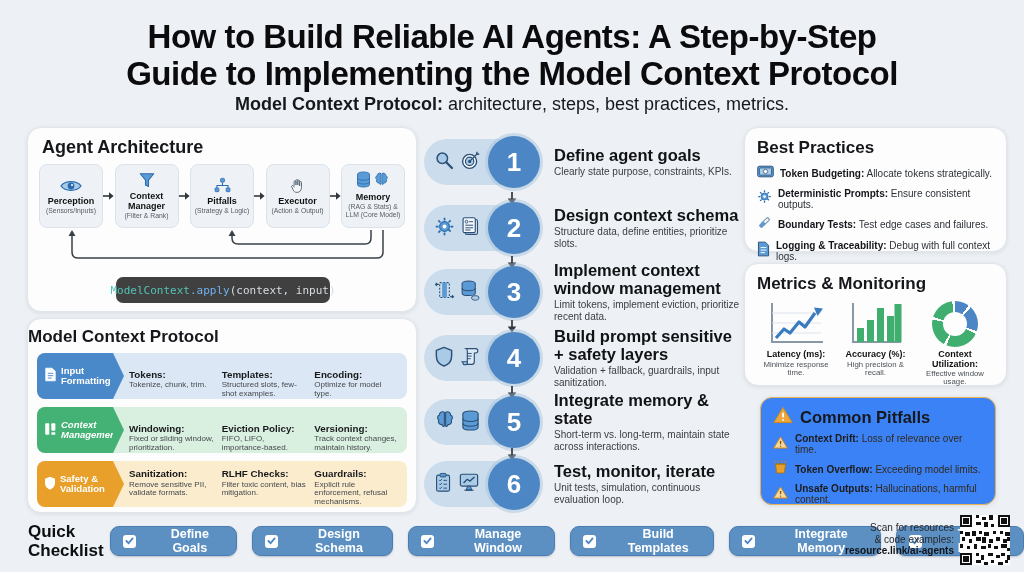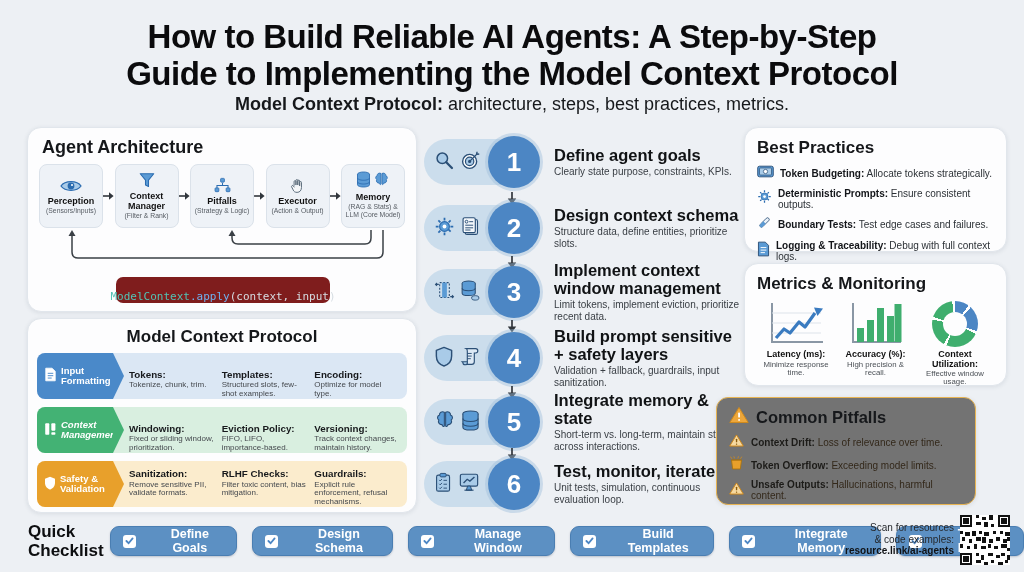--- a/index.html
+++ b/index.html
@@ -15,25 +15,25 @@
   
   #arch{left:27px;top:127px;width:388px;height:183px;}
   #arch .panel-title{position:absolute;left:14px;top:9px;}
   .nodes{position:absolute;left:11px;top:36px;width:366px;display:flex;align-items:stretch;justify-content:space-between;}
   .node{width:64px;height:64px;background:#eef2f7;border:1px solid #dbe2ea;border-radius:8px;display:flex;flex-direction:column;align-items:center;justify-content:center;padding:2px 1px;box-sizing:border-box;}
   .node .ic{height:17px;display:flex;gap:2px;align-items:center;justify-content:center;}
   .node .lb{font-size:9px;font-weight:700;line-height:10px;text-align:center;margin-top:2px;}
   .node .sb{font-size:6.8px;line-height:7.6px;color:#565c63;text-align:center;margin-top:1px;}
   .harrow{align-self:center;}
   #fb-svg{position:absolute;left:0;top:100px;}
-  .codepill{position:absolute;left:88px;top:149px;width:214px;height:26px;background:#7f1d1d;border-radius:7px;display:flex;align-items:flex-end;justify-content:center;font-family:"DejaVu Sans Mono",monospace;font-size:11px;white-space:nowrap;}
+  .codepill{position:absolute;left:88px;top:149px;width:214px;height:26px;background:#404040;border-radius:7px;display:flex;align-items:center;justify-content:center;font-family:"DejaVu Sans Mono",monospace;font-size:11px;white-space:nowrap;}
   .c-obj{color:#52c3b5;} .c-meth{color:#6fb0ee;} .c-args{color:#d6dde2;}
   
   #mcp{left:27px;top:318px;width:388px;height:193px;}
-  #mcp .panel-title{position:absolute;top:8px;left:0;width:100%;text-align:center;font-size:17px;}
+  #mcp .panel-title{position:absolute;top:8px;left:0;width:100%;font-size:17px;}
   .mcp-row{position:absolute;left:9px;width:370px;height:46px;border-radius:8px;display:flex;align-items:flex-end;}
   .row-blue{background:#dbe7f4;} .row-green{background:#d9efe0;} .row-orange{background:#fbeccd;}
   .tag{position:relative;height:46px;width:76px;border-radius:8px 0 0 8px;display:flex;align-items:center;color:#fff;font-weight:700;font-size:9.5px;line-height:10.5px;padding-left:7px;box-sizing:border-box;flex:none;}
   .tag .ticon{margin-right:4px;flex:none;}
   .tag::after{content:"";position:absolute;right:-11px;top:0;border-top:23px solid transparent;border-bottom:23px solid transparent;border-left:11px solid;}
   .tag-blue{background:#4a89c9;} .tag-blue::after{border-left-color:#4a89c9;}
   .tag-green{background:#43b274;font-style:italic;} .tag-green::after{border-left-color:#43b274;}
   .tag-orange{background:#e8a02b;} .tag-orange::after{border-left-color:#e8a02b;}
   .cells{display:flex;flex:1;margin-left:16px;gap:6px;padding-right:6px;}
   .cell{flex:1;}
@@ -55,21 +55,21 @@
   .bp-item .txt b{color:#131519;}
   #met{left:744px;top:263px;width:263px;height:123px;padding:10px 12px;box-sizing:border-box;}
   #met .panel-title{font-size:17px;}
   .met-row{display:flex;justify-content:space-between;margin-top:4px;}
   .met-cell{width:78px;text-align:center;}
   .met-chart{height:52px;display:flex;align-items:center;justify-content:center;}
   .met-name{font-size:9px;font-weight:700;line-height:9.5px;}
   .met-desc{font-size:7.8px;line-height:8.4px;color:#4a4f55;margin-top:1px;}
   .donut{width:46px;height:46px;border-radius:50%;position:relative;background:conic-gradient(#4c86c4 0 10%,#fff 10% 12%,#4c86c4 12% 30%,#fff 30% 32%,#3fae6e 32% 56%,#fff 56% 58%,#3fae6e 58% 78%,#fff 78% 80%,#3fae6e 80% 98%,#fff 98% 100%);}
   .donut::after{content:"";position:absolute;left:11px;top:11px;width:24px;height:24px;border-radius:50%;background:#fdfdfe;}
-  #pit{left:716px;top:397px;width:260px;height:108px;background:#737373;border:1.5px solid #e7b453;border-radius:12px;padding:8px 12px;box-sizing:border-box;box-shadow:0 1px 4px rgba(40,55,75,.10);}
+  #pit{left:760px;top:397px;width:236px;height:108px;background:#3b82f6;border:1.5px solid #e7b453;border-radius:12px;padding:8px 12px;box-sizing:border-box;box-shadow:0 1px 4px rgba(40,55,75,.10);}
   .pit-head{display:flex;align-items:center;gap:7px;font-size:16.5px;font-weight:700;color:#16181b;margin-bottom:5px;}
   .pit-item{display:flex;align-items:center;gap:7px;margin-bottom:5px;}
   .pit-item .txt{font-size:10px;line-height:11px;color:#33281a;}
   .pit-item .txt b{color:#1c1b18;}
   
   #qc-label{left:28px;top:522px;width:80px;font-size:17px;line-height:19px;font-weight:700;color:#0d0e10;}
   .btnrow{left:110px;top:526px;display:flex;gap:15px;}
   .cbtn{height:30px;background:#5c90c3;border:1px solid #4a7eb2;border-radius:9px;color:#fff;font-weight:700;font-size:12.5px;display:flex;align-items:center;gap:20px;padding:0 12px;box-shadow:0 1px 2px rgba(40,60,90,.25);cursor:pointer;font-family:"Liberation Sans",sans-serif;}
   .cbx{width:13px;height:13px;background:#fff;border-radius:3px;display:flex;align-items:center;justify-content:center;flex:none;}
   #scan{left:836px;top:522px;width:118px;text-align:right;font-size:10px;line-height:11.5px;color:#26292d;}

